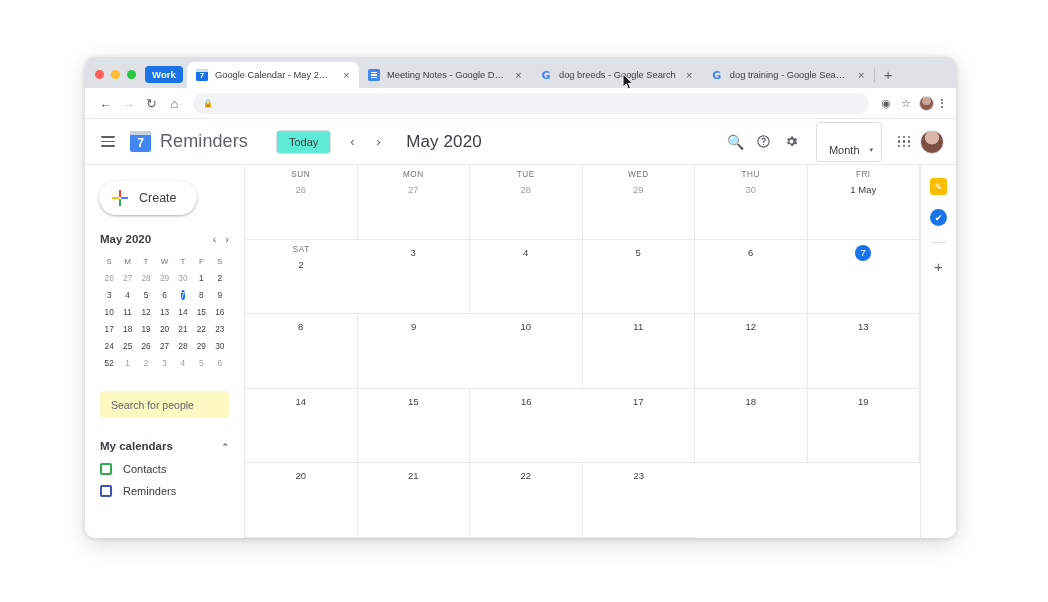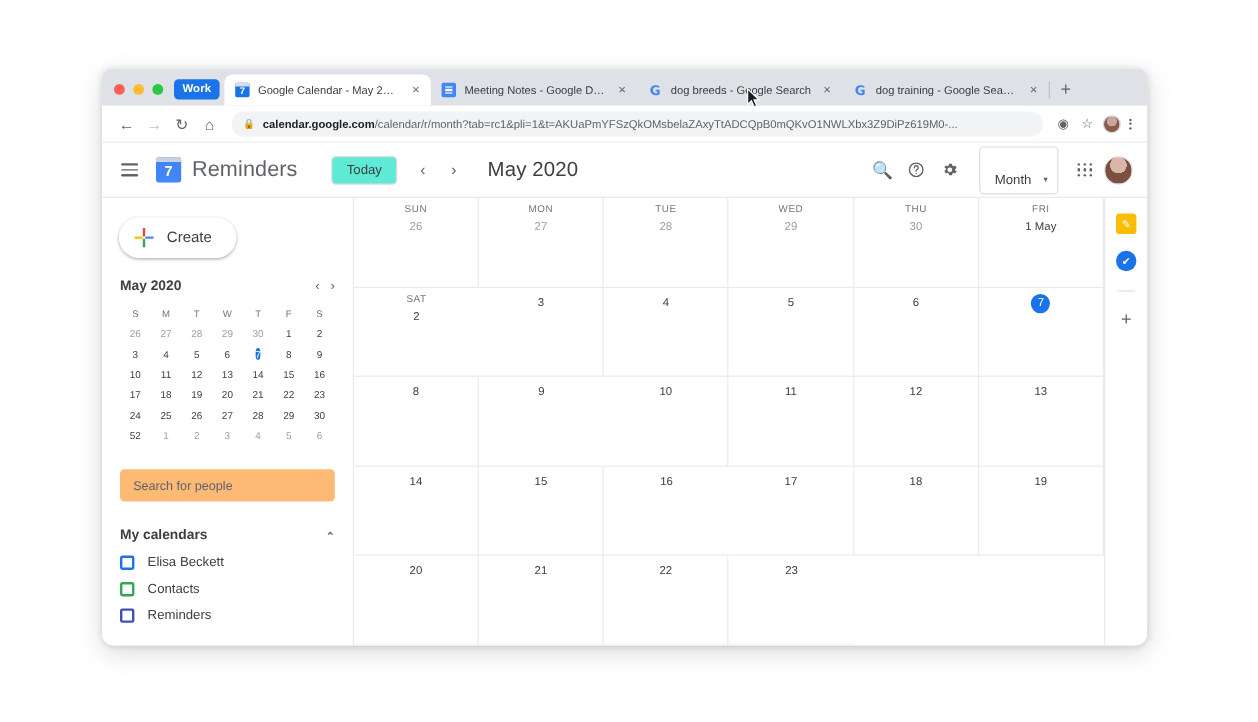--- a/index.html
+++ b/index.html
@@ -176,21 +176,21 @@
   .avatar-lg {
     width: 24px; height: 24px; border-radius: 50%;
     background: radial-gradient(circle at 50% 30%, #d9b6a8 0 36%, #7b4f41 37% 100%);
     border: 1px solid #e2e4e7;
   }
 
   .body-row { display: flex; flex: 1; min-height: 0; }
 
   
   .sidebar {
-    width: 210px; flex: none; border-right: 1px solid #e8eaed;
+    width: 160px; flex: none; border-right: 1px solid #e8eaed;
     padding: 12px 0 0 0; overflow: hidden;
   }
   .create-btn {
     display: inline-flex; align-items: center; gap: 11px;
     margin: 4px 0 0 14px; padding: 9px 20px 9px 13px;
     border-radius: 22px; background: #fff;
     box-shadow: 0 1px 3px rgba(60,64,67,.3), 0 1px 2px rgba(60,64,67,.15);
     font-size: 12.5px; color: #3c4043;
   }
   .gplus { position: relative; width: 16px; height: 16px; flex: none; }
@@ -211,21 +211,21 @@
     height: 15px; line-height: 15px;
   }
   .mini-grid .dow { color: #70757a; font-size: 8px; }
   .mini-grid .muted { color: #9aa0a6; }
   .mini-grid .sel {
     color: #fff; background: #1a73e8; border-radius: 50%;
     width: 15px; height: 15px; margin: 0 auto;
   }
 
   .people-search {
-    margin: 20px 15px 0 15px; background: #fdba74; border-radius: 4px;
+    margin: 20px 15px 0 15px; background: #fef9c3; border-radius: 4px;
     height: 27px; display: flex; align-items: center; padding: 0 11px;
     font-size: 10.5px; color: #5f6368;
   }
 
   .mycal-head {
     display: flex; align-items: flex-end; margin: 22px 15px 6px 15px;
     font-size: 11.5px; color: #3c4043; font-weight: bold;
   }
   .mycal-head .chev { margin-left: auto; color: #5f6368; font-size: 9px; }
   .cal-item { display: flex; align-items: center; gap: 11px; padding: 5px 15px; }
@@ -326,21 +326,20 @@
     </div>
   </div>
 
   <div class="omnibar">
     <div class="navbtn">←</div>
     <div class="navbtn dim">→</div>
     <div class="navbtn">↻</div>
     <div class="navbtn">⌂</div>
     <div class="urlbox">
       <span class="lock">🔒</span>
-      <span class="url"><span class="host">calendar.google.com</span><span class="rest">/calendar/r/month?tab=rc1&amp;pli=1&amp;t=AKUaPmYFSzQkOMsbelaZAxyTtADCQpB0mQKvO1NWLXbx3Z9DiPz619M0-...</span></span>
     </div>
     <div class="omni-icon">◉</div>
     <div class="omni-icon">☆</div>
     <div class="avatar-sm"></div>
     <div class="kebab">
         <i></i>
         <i></i>
         <i></i>
       </div>
   </div>
@@ -472,24 +471,20 @@
         <div class="people-search">
           <span>Search for people</span>
         </div>
 
         <div class="mycal-head">
           <span>My calendars</span>
           <span class="chev">⌃</span>
         </div>
         <div id="cal-list">
             <div class="cal-item">
-              <span class="cbx" style="border-color: rgb(26, 115, 232);"></span>
-              <span>Elisa Beckett</span>
-            </div>
-            <div class="cal-item">
               <span class="cbx" style="border-color: rgb(51, 168, 82);"></span>
               <span>Contacts</span>
             </div>
             <div class="cal-item">
               <span class="cbx" style="border-color: rgb(63, 81, 181);"></span>
               <span>Reminders</span>
             </div>
           </div>
       </div>
 

